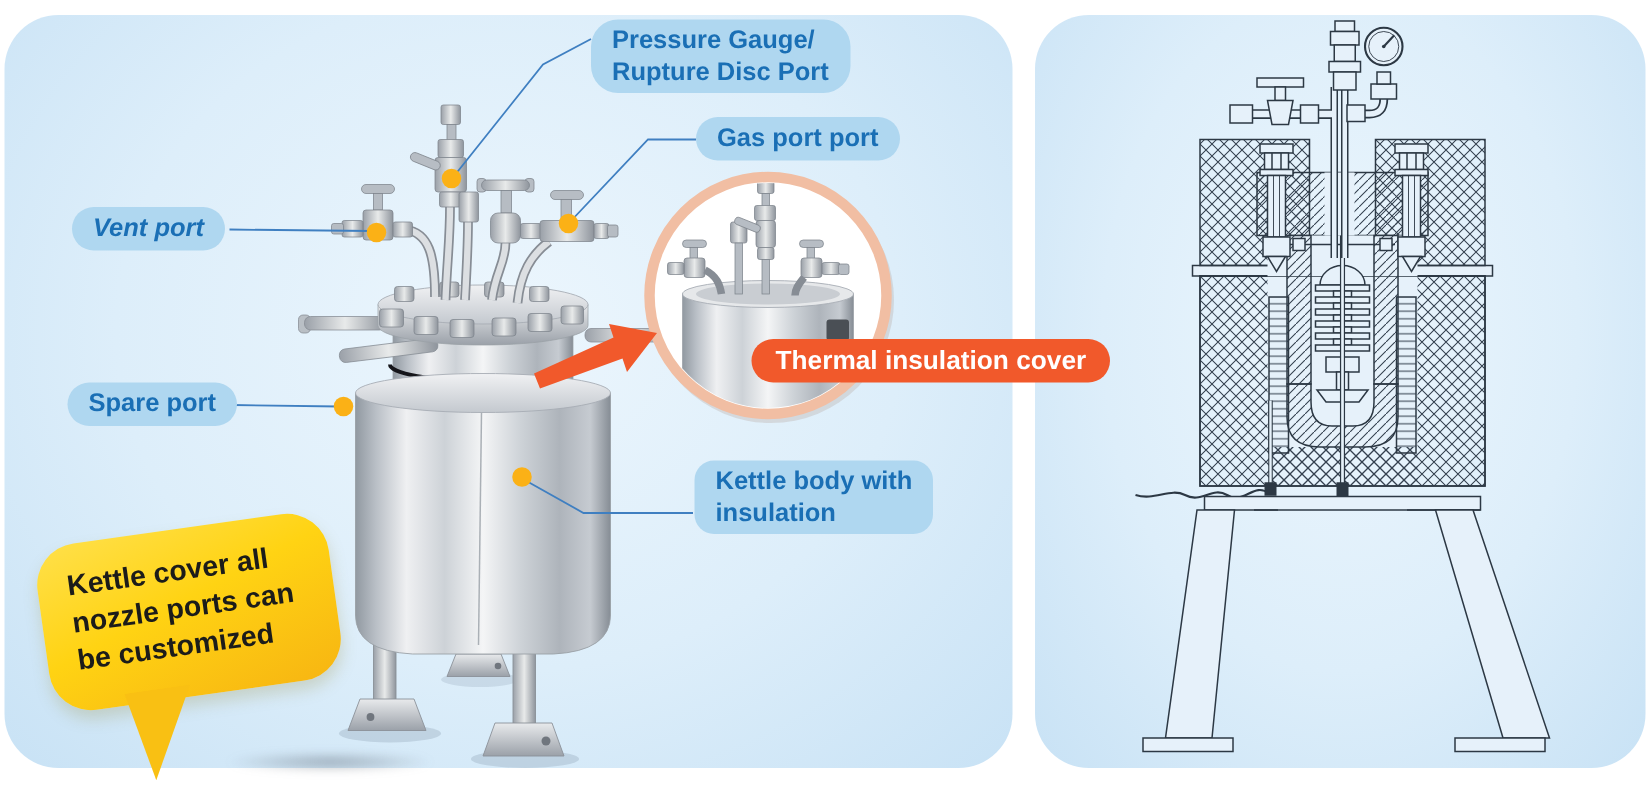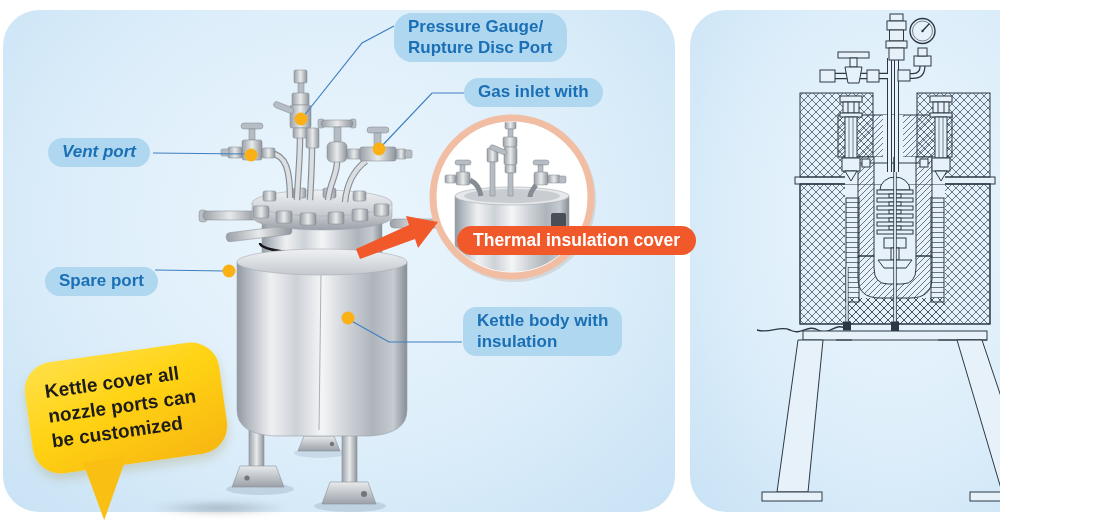--- a/index.html
+++ b/index.html
@@ -1,26 +1,26 @@
 <!DOCTYPE html>
 <html><head>
 <meta charset="utf-8">
 <style>
   html,body{margin:0;padding:0;background:#ffffff;}
-  .canvas{position:relative;width:1000px;height:524px;background:#ffffff;overflow:hidden;
+  .canvas{position:relative;width:1100px;height:524px;background:#ffffff;overflow:hidden;
           font-family:"Liberation Sans",sans-serif;}
   .panel{position:absolute;border-radius:36px;
          background:radial-gradient(ellipse at 50% 42%, #ecf6fd 0%, #ddeefa 55%, #c8e2f5 100%);}
   .panel-left{left:3px;top:10px;width:672px;height:502px;}
   .panel-right{left:690px;top:10px;width:407px;height:502px;}
   svg.art{position:absolute;left:0;top:0;width:1100px;height:524px;pointer-events:none;}
   .lbl{position:absolute;background:#AFD7F0;color:#1A6FB5;
        font-weight:700;font-size:17px;line-height:1.22;
        padding:4px 14px;border-radius:18px;white-space:pre-line;}
-  .lbl-orange{background:#F1592B;color:#ffffff;border-radius:16px;padding:4px 16px;font-size:17.5px;}
+  .lbl-orange{background:#F1592B;color:#ffffff;border-radius:16px;padding:4px 16px;font-size:17.5px;margin-left:44px;}
   .bubble{position:absolute;left:28px;top:352px;width:196px;height:112px;border-radius:28px;
           background:linear-gradient(160deg,#ffe04a 0%,#ffd313 45%,#f7b512 100%);
           transform:rotate(-8deg);box-shadow:0 6px 10px rgba(150,140,60,0.25);}
   .bubble-tail{position:absolute;left:40px;bottom:-52px;width:52px;height:60px;background:#f9c013;
                -webkit-clip-path:polygon(15% 0,100% 0,40% 100%);clip-path:polygon(15% 0,100% 0,40% 100%);}
   .bubble-text{padding:16px 0 0 20px;font-weight:700;font-size:19px;line-height:1.32;
                color:#1c1c1a;white-space:pre-line;}
   .bubble-shadow{position:absolute;left:150px;top:501px;width:140px;height:14px;border-radius:50%;
                  background:radial-gradient(ellipse at center, rgba(90,100,112,0.45) 0%, rgba(90,100,112,0) 70%);
                  filter:blur(3px);}
@@ -345,23 +345,23 @@
           <circle cx="922.5" cy="31" r="10" stroke-width="0.6"></circle>
           <path d="M922.5,31 L929.5,23.5" stroke-width="1.4"></path>
           <circle cx="922.5" cy="31" r="1.2" fill="#2C3844" stroke="none"></circle>
         </g>
       </g>
     </g>
   </svg>
 
   <div class="lbl" style="left:394px;top:13px;">Pressure Gauge/
 Rupture Disc Port</div>
-  <div class="lbl" style="left:464px;top:78px;">Gas inlet with</div>
+  <div class="lbl" style="left:464px;top:78px;">Gas port port</div>
   <div class="lbl" style="left:48px;top:138px;font-style:italic;">Vent port</div>
-  <div class="lbl" style="left:45px;top:255px;margin-top:12px;">Spare port</div>
+  <div class="lbl" style="left:45px;top:255px;">Spare port</div>
   <div class="lbl" style="left:463px;top:307px;border-radius:13px;">Kettle body with
 insulation</div>
   <div class="lbl lbl-orange" style="left:457px;top:226px;">Thermal insulation cover</div>
 
   <div class="bubble-shadow"></div>
   <div class="bubble">
     <div class="bubble-tail"></div>
     <div class="bubble-text">Kettle cover all
 nozzle ports can
 be customized</div>

